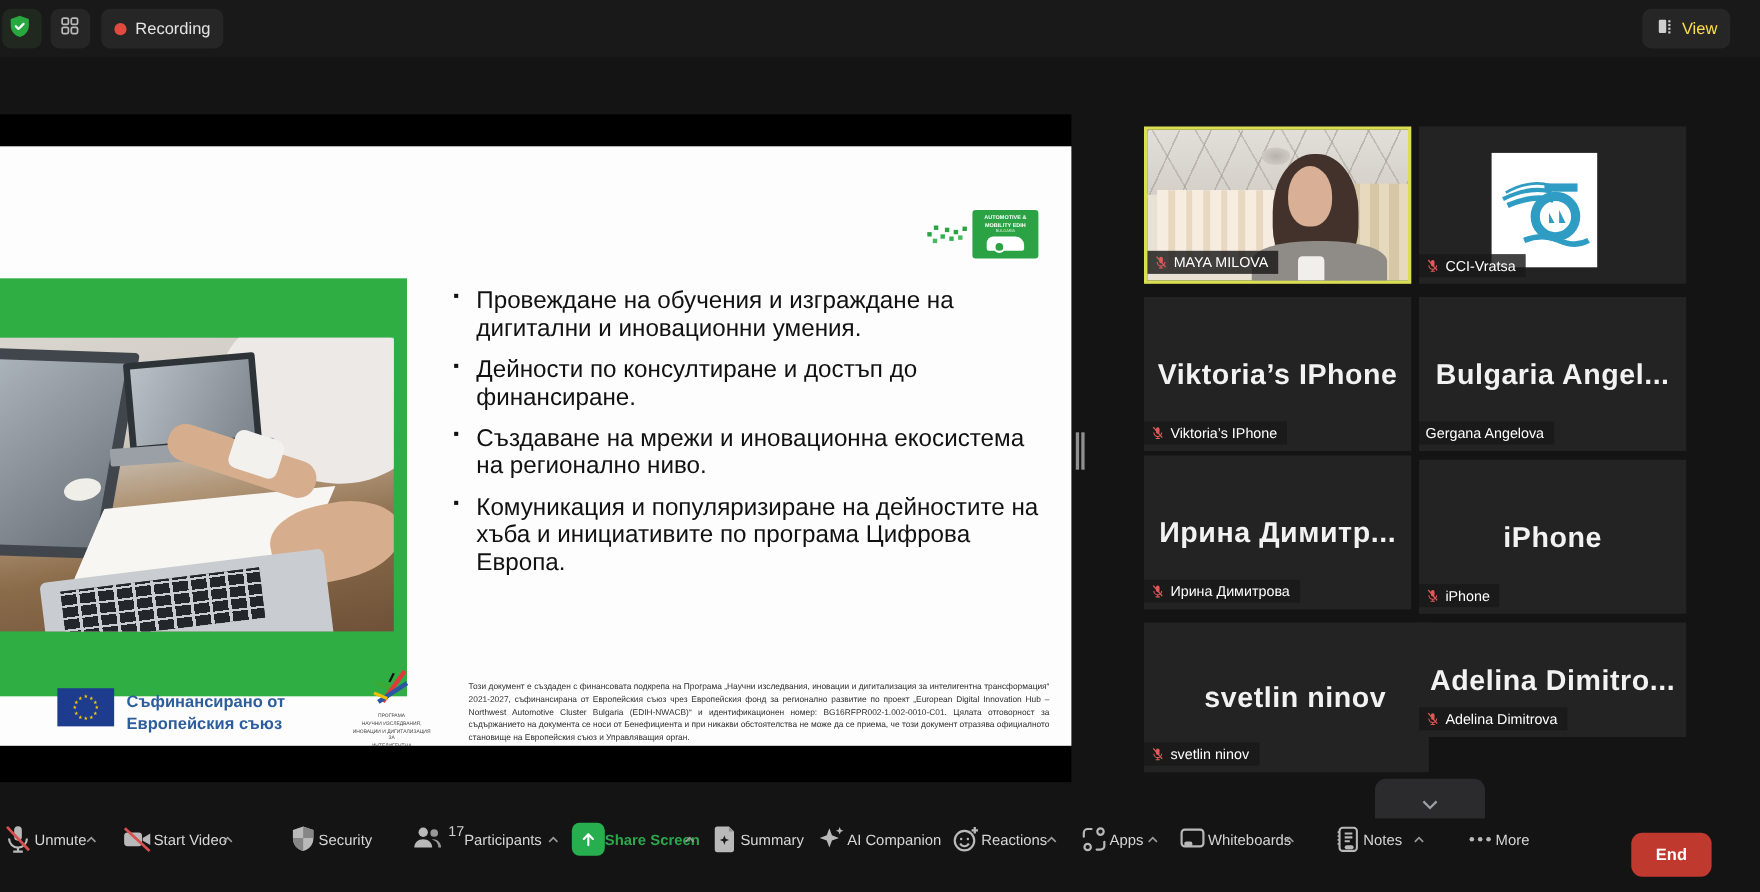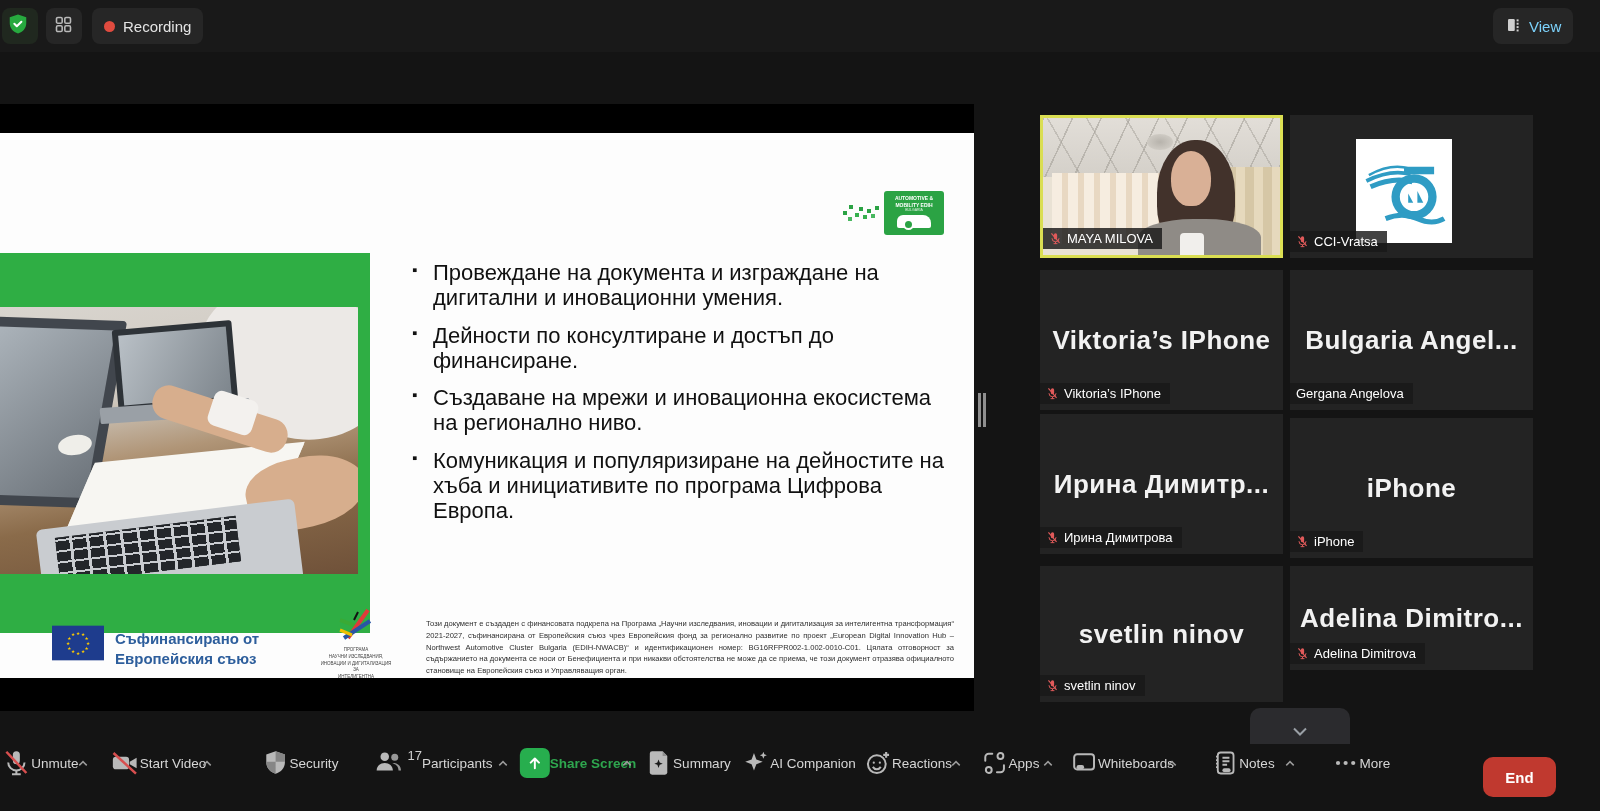--- a/index.html
+++ b/index.html
@@ -10,21 +10,21 @@
   
   #topbar{left:0;top:0;width:1600px;height:52px;background:#191919;}
   .pill{position:absolute;top:8px;height:36px;background:#262626;border-radius:8px;
         display:flex;align-items:center;gap:8px;padding:0 12px;}
   #shield-pill{left:2px;width:26px;padding:0 5px;background:#20281f;}
   #grid-pill{left:46px;width:22px;padding:0 7px;}
   #rec-pill{left:92px;}
   #rec-dot{width:11px;height:11px;border-radius:50%;background:#e04b3f;}
   #rec-pill span{font-size:15px;color:#e4e4e4;}
   #view-pill{left:1493px;gap:6px;}
-  #view-pill span{font-size:15px;color:#7dd3fc;}
+  #view-pill span{font-size:15px;color:#fde047;}
 
   
   #share-region{left:0;top:104px;width:974px;height:607px;background:#000;}
   #slide{position:absolute;left:0;top:29px;width:974px;height:545px;background:#fdfdfd;overflow:hidden;}
   #slide-title{position:absolute;left:64px;top:26px;font-size:43px;font-weight:bold;color:#2eb13c;letter-spacing:.5px;}
 
   
   #am-logo{position:absolute;left:884px;top:58px;width:60px;height:44px;background:#2ba344;border-radius:3px;
            display:flex;flex-direction:column;align-items:center;justify-content:flex-start;padding-top:4px;box-sizing:border-box;}
   #am-logo .l1{font-size:5px;font-weight:bold;color:#fff;line-height:1.3;text-align:center;white-space:pre-line;}
@@ -75,21 +75,21 @@
   #divider{left:978px;top:393px;width:3px;height:34px;background:#8f8f8f;box-shadow:5px 0 0 #8f8f8f;}
 
   
   .tile{position:absolute;width:243px;height:140px;background:#232323;overflow:hidden;}
   .t1{left:1040px;top:115px;height:143px;}
   .t2{left:1290px;top:115px;height:143px;}
   .t3{left:1040px;top:270px;}
   .t4{left:1290px;top:270px;}
   .t5{left:1040px;top:414px;}
   .t6{left:1290px;top:418px;}
-  .t7{left:1040px;top:566px;height:136px;}
+  .t7{left:1040px;top:566px;height:136px;padding-left:16px;}
   .t8{left:1290px;top:566px;height:104px;}
   .tile.active{box-sizing:border-box;border:3px solid #dade52;box-shadow:inset 0 0 0 2px #9ccb4b;}
   .center-name{width:100%;height:100%;display:flex;align-items:center;justify-content:center;
                font-size:26px;font-weight:bold;color:#f2f2f2;letter-spacing:.5px;white-space:nowrap;}
   .name-label{position:absolute;left:0;bottom:6px;display:flex;align-items:center;gap:5px;
               background:rgba(24,24,24,.82);padding:3px 9px 3px 6px;font-size:13px;color:#fff;}
   .name-label svg{flex:0 0 auto;}
 
   
   .v-ceiling{position:absolute;left:0;top:0;right:0;height:45%;
@@ -190,21 +190,21 @@
         <div class="ph" id="ph-paper"></div>
         <div class="ph" id="ph-arm"></div>
         <div class="ph" id="ph-cuff"></div>
         <div class="ph" id="ph-hand2"></div>
         <div class="ph" id="ph-pen"></div>
         <div class="ph" id="ph-lap-front"></div>
       </div>
     </div>
 
     <ul id="bullets">
-      <li>Провеждане на документа и изграждане на дигитални и иновационни умения.</li>
+      <li>Провеждане на обучения и изграждане на дигитални и иновационни умения.</li>
       <li>Дейности по консултиране и достъп до финансиране.</li>
       <li>Създаване на мрежи и иновационна екосистема на регионално ниво.</li>
       <li>Комуникация и популяризиране на дейностите на хъба и инициативите по програма Цифрова Европа.</li>
     </ul>
 
     <div id="eu-flag">
       <svg width="52" height="36" viewBox="0 0 78 52">
         <rect width="78" height="52" fill="#1e3c8d"></rect>
         <g fill="#ffcc00" font-size="7" font-family="DejaVu Sans" text-anchor="middle">
           <text x="54" y="28.5">★</text>

